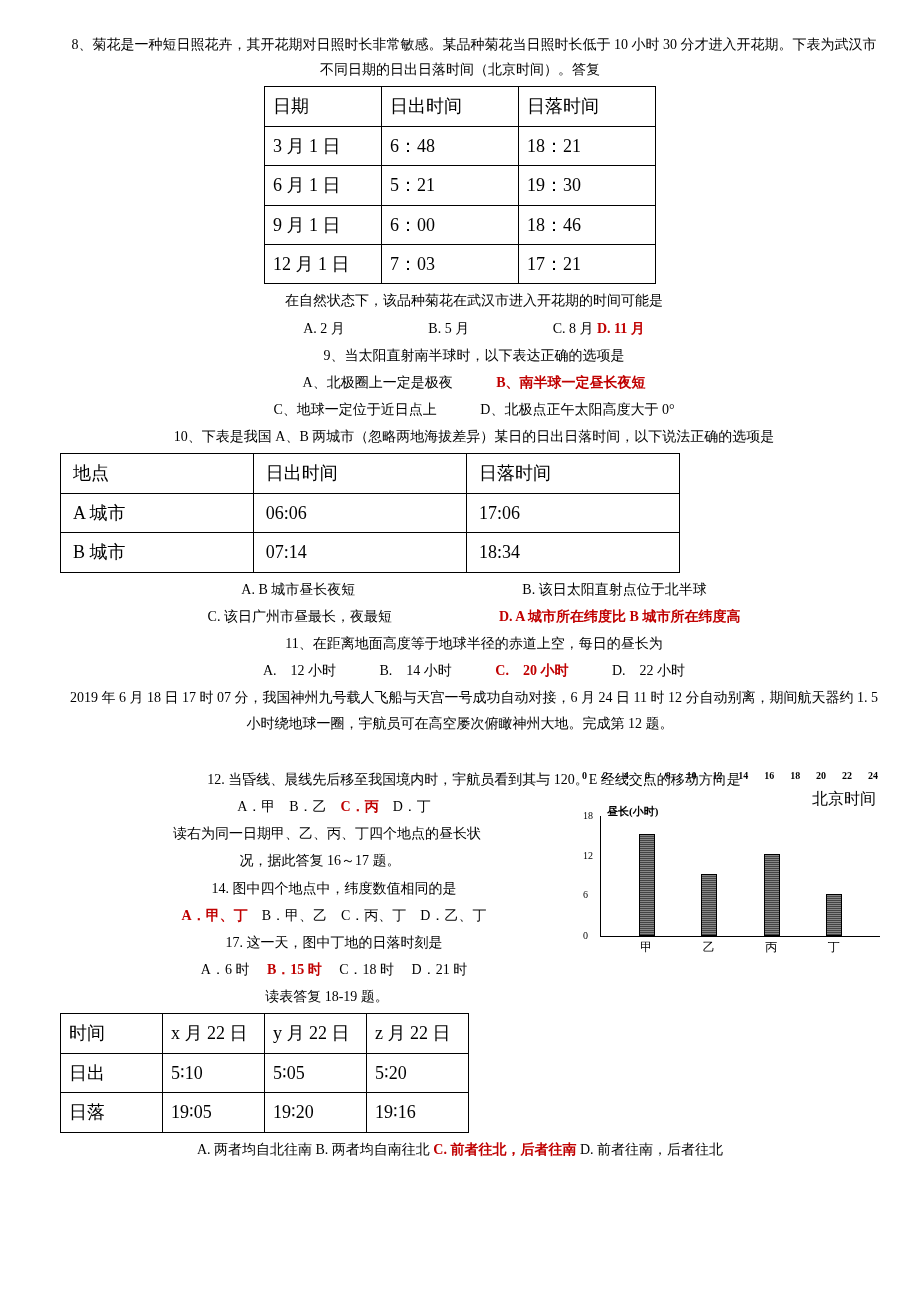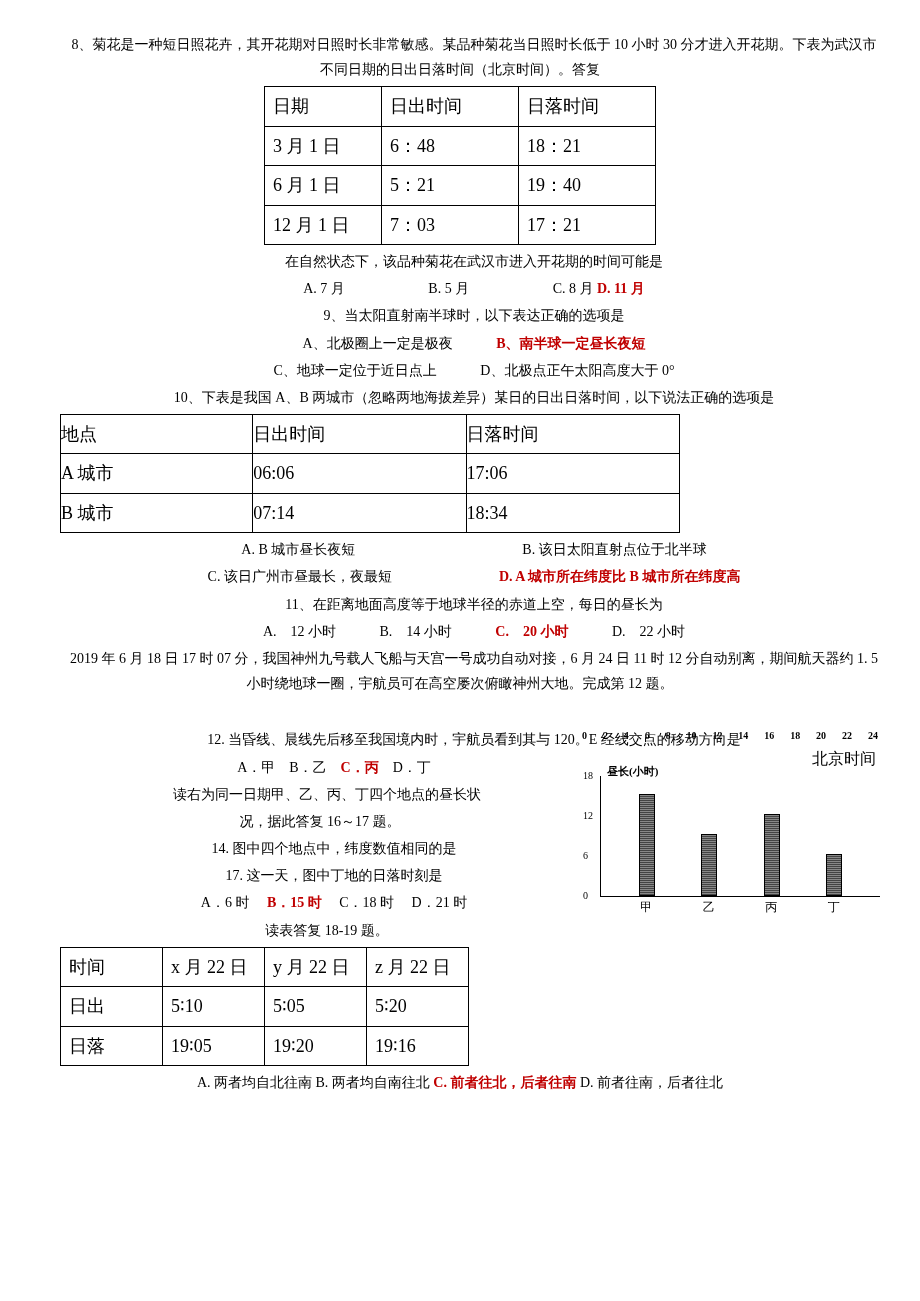--- a/index.html
+++ b/index.html
@@ -29,21 +29,21 @@
     td, th {
       border: 1px solid #000;
       padding: 3px 8px;
       text-align: left;
       font-size: 18px;
     }
     .table1 td:nth-child(1) { width: 100px; }
     .table1 td:nth-child(2) { width: 120px; }
     .table1 td:nth-child(3) { width: 120px; }
     .table2 { margin-left: 20px; width: 620px; }
-    .table2 td, .table2 th { padding: 3px 0; }
+    .table2 td, .table2 th { padding: 3px 12px; }
     .table3 { margin-left: 20px; }
     .table3 td { width: 85px; }
     .options {
       text-indent: 2em;
     }
     .red { color: #c00000; font-weight: bold; }
     .opt-space { display: inline-block; width: 80px; }
     .opt-space-sm { display: inline-block; width: 40px; }
     .content-wrap {
       position: relative;
@@ -129,32 +129,37 @@
     <td>日落时间</td>
   </tr>
   <tr>
         <td>3 月 1 日</td>
         <td>6：48</td>
         <td>18：21</td>
       </tr>
   <tr>
         <td>6 月 1 日</td>
         <td>5：21</td>
-        <td>19：40</td>
+        <td>19：30</td>
+      </tr>
+  <tr>
+        <td>9 月 1 日</td>
+        <td>6：00</td>
+        <td>18：46</td>
       </tr>
   <tr>
         <td>12 月 1 日</td>
         <td>7：03</td>
         <td>17：21</td>
       </tr>
 </tbody>
   </table>
 <p>在自然状态下，该品种菊花在武汉市进入开花期的时间可能是</p>
 <p class="options">
-  <span>A. 7 月</span><span class="opt-space"></span>
+  <span>A. 2 月</span><span class="opt-space"></span>
   <span>B. 5 月</span><span class="opt-space"></span>
   <span>C. 8 月 </span><span class="red">D. 11 月</span>
 </p>
 
 <p>9、当太阳直射南半球时，以下表达正确的选项是</p>
 <p class="options">
   <span>A、北极圈上一定是极夜</span><span class="opt-space-sm"></span>
   <span class="red">B、南半球一定昼长夜短</span>
 </p>
 <p class="options">
@@ -250,20 +255,26 @@
       <span>A．甲</span>&nbsp;&nbsp;&nbsp;
       <span>B．乙</span>&nbsp;&nbsp;&nbsp;
       <span class="red">C．丙</span>&nbsp;&nbsp;&nbsp;
       <span>D．丁</span>
     </p>
     <p class="no-indent">
       &nbsp;&nbsp;&nbsp;&nbsp;<span>读右为同一日期甲、乙、丙、丁四个地点的昼长状</span>
     </p>
     <p class="no-indent">况，据此答复 16～17 题。</p>
     <p>14. 图中四个地点中，纬度数值相同的是</p>
+    <p class="options">
+      <span class="red">A．甲、丁</span>&nbsp;&nbsp;&nbsp;
+      <span>B．甲、乙</span>&nbsp;&nbsp;&nbsp;
+      <span>C．丙、丁</span>&nbsp;&nbsp;&nbsp;
+      <span>D．乙、丁</span>
+    </p>
     <p>17. 这一天，图中丁地的日落时刻是</p>
     <p class="options">
       <span>A．6 时</span>&nbsp;&nbsp;&nbsp;&nbsp;
       <span class="red">B．15 时</span>&nbsp;&nbsp;&nbsp;&nbsp;
       <span>C．18 时</span>&nbsp;&nbsp;&nbsp;&nbsp;
       <span>D．21 时</span>
     </p>
     <p class="no-indent" style="text-indent:1em">读表答复 18-19 题。</p>
   </div>
 </div>

